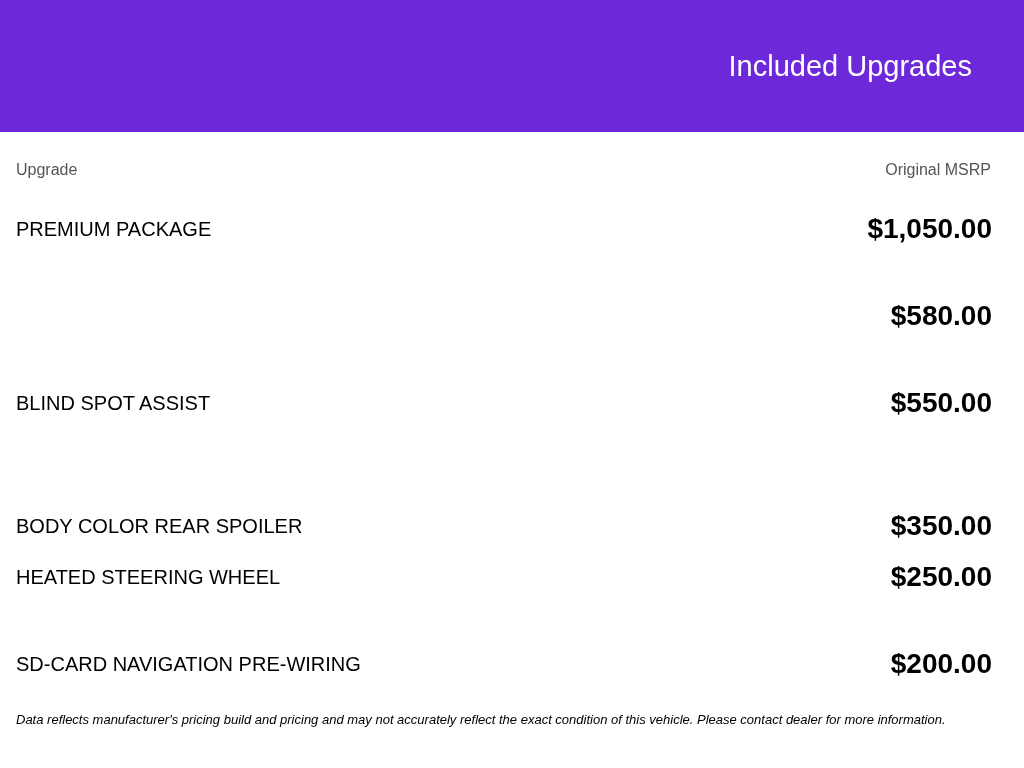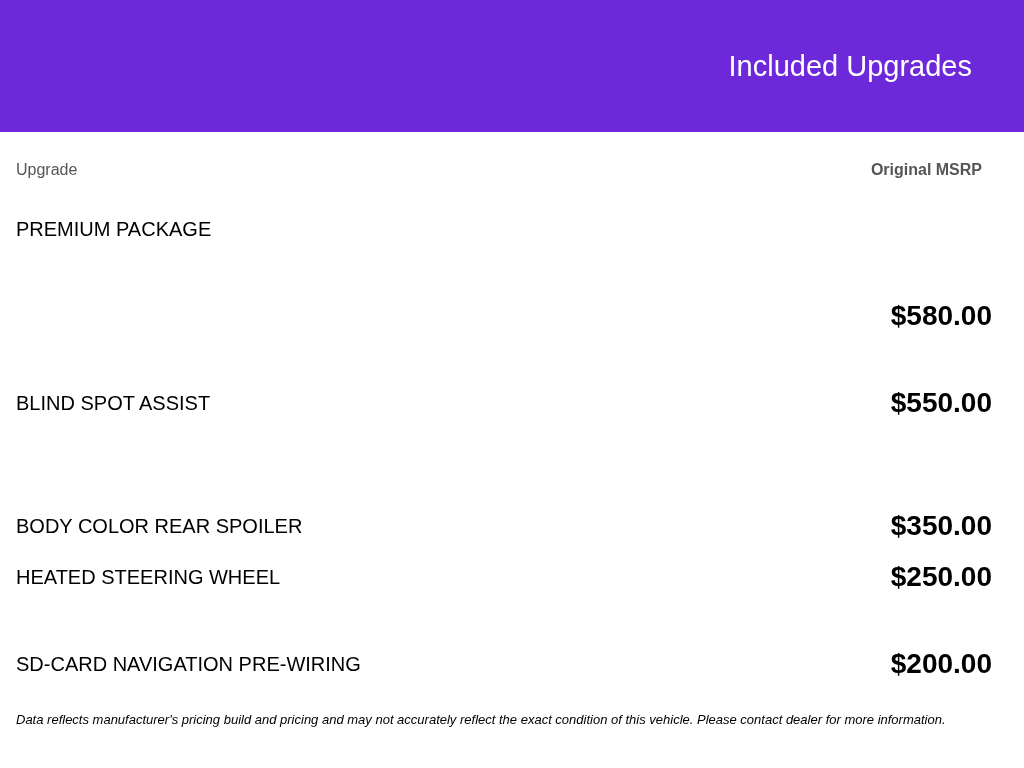--- a/index.html
+++ b/index.html
@@ -15,21 +15,21 @@
       background: #6d28d9;
     }
     .header-title {
       position: absolute; right: 52px; top: 48px;
       color: #ffffff; font-size: 29px; line-height: 36px; font-weight: normal;
     }
     .col-head {
       position: absolute; top: 161px; font-size: 16px; color: #555555; line-height: 18px;
     }
     .col-head.left { left: 16px; }
-    .col-head.right { right: 42px; font-weight: bold; }
+    .col-head.right { right: 33px; }
     .row {
       position: absolute; left: 16px; width: 976px; height: 40px;
     }
     .row .name {
       position: absolute; left: 0; top: 10px; font-size: 20px; line-height: 22px; color: #000;
     }
     .row .price {
       position: absolute; right: 0; top: 6px; font-size: 28px; line-height: 30px; font-weight: bold; color: #000;
     }
     .disclaimer {
@@ -41,20 +41,21 @@
 
 <div class="header">
   <div class="header-title">Included Upgrades</div>
 </div>
 
 <div class="col-head left">Upgrade</div>
 <div class="col-head right">Original MSRP</div>
 
 <div class="row" style="top:208px;">
   <span class="name">PREMIUM PACKAGE</span>
+  <span class="price">$1,050.00</span>
 </div>
 <div class="row" style="top:295px;">
   <span class="price">$580.00</span>
 </div>
 <div class="row" style="top:382px;">
   <span class="name">BLIND SPOT ASSIST</span>
   <span class="price">$550.00</span>
 </div>
 <div class="row" style="top:469px;margin-top:36px;">
   <span class="name">BODY COLOR REAR SPOILER</span>

